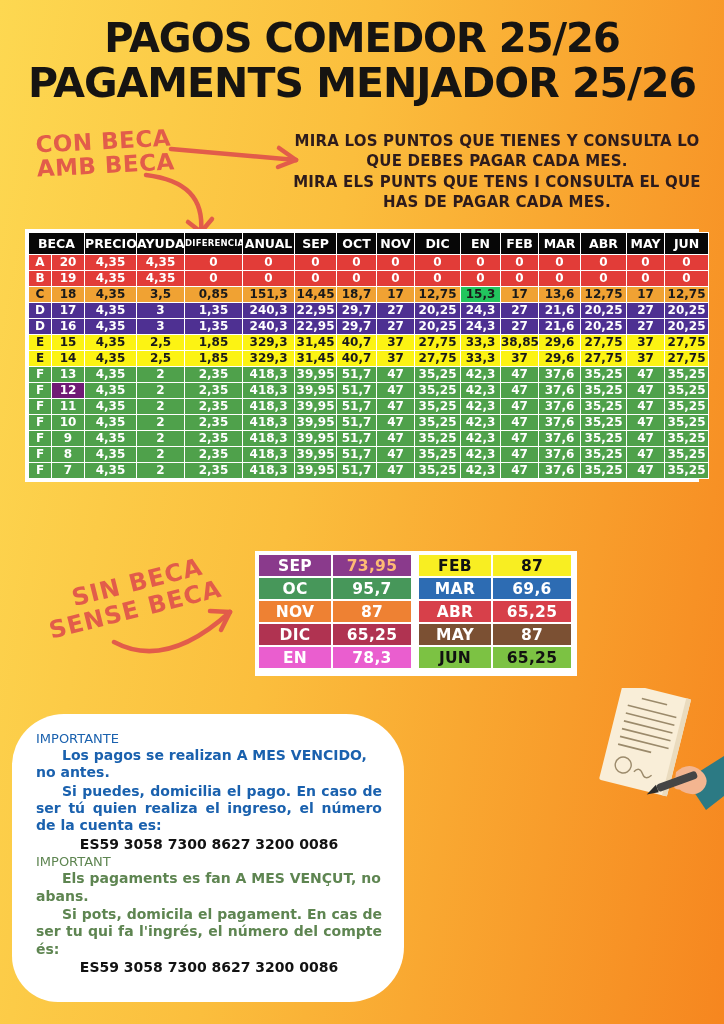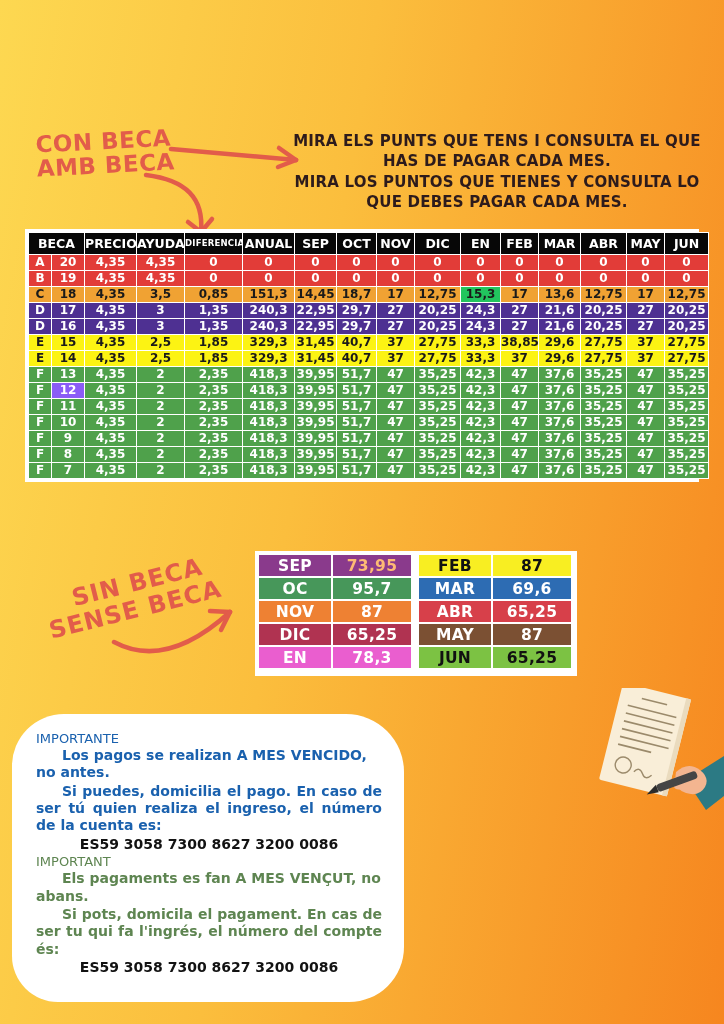--- a/index.html
+++ b/index.html
@@ -87,41 +87,45 @@
   .account { color:var(--account); font-weight:bold; font-size:15px; text-align:center; margin:1px 0 2px 0; }
   .sp { margin-top:16px; }
 
   .illus { position:absolute; left:580px; top:688px; z-index:3; }
 </style>
 </head>
 <body>
 
 <div class="page">
 
+  <header class="title">
+    <div class="l1">PAGOS COMEDOR 25/26</div>
+    <div class="l2">PAGAMENTS MENJADOR 25/26</div>
+  </header>
 
   <div class="con-beca">
     <div>CON BECA</div>
     <div>AMB BECA</div>
   </div>
 
   <svg class="arrow-svg" style="left:166px; top:136px;" width="150" height="44" viewBox="0 0 150 44">
     <path d="M5,13 L130,24"></path>
     <path d="M130,24 L113,12"></path>
     <path d="M130,24 L112,31"></path>
   </svg>
 
   <svg class="arrow-svg" style="left:138px; top:166px;" width="96" height="80" viewBox="0 0 96 80">
     <path d="M8,9 C 48,14 66,32 63,66"></path>
     <path d="M63,66 L50,56"></path>
     <path d="M63,66 L74,53"></path>
   </svg>
 
   <div class="instructions">
+    <p>MIRA LOS PUNTOS QUE TIENES Y CONSULTA LO QUE DEBES PAGAR CADA MES.</p>
     <p>MIRA ELS PUNTS QUE TENS I CONSULTA EL QUE HAS DE PAGAR CADA MES.</p>
-    <p>MIRA LOS PUNTOS QUE TIENES Y CONSULTA LO QUE DEBES PAGAR CADA MES.</p>
   </div>
 
   <div class="main-table-panel">
     <table class="main-table">
       <colgroup>
         <col style="width:23px">
           <col style="width:33px">
           <col style="width:52px">
           <col style="width:48px">
         <col style="width:58px">
@@ -296,21 +300,21 @@
             <td style="background: rgb(79, 161, 75); color: rgb(255, 255, 255);">35,25</td>
             <td style="background: rgb(79, 161, 75); color: rgb(255, 255, 255);">42,3</td>
             <td style="background: rgb(79, 161, 75); color: rgb(255, 255, 255);">47</td>
             <td style="background: rgb(79, 161, 75); color: rgb(255, 255, 255);">37,6</td>
             <td style="background: rgb(79, 161, 75); color: rgb(255, 255, 255);">35,25</td>
             <td style="background: rgb(79, 161, 75); color: rgb(255, 255, 255);">47</td>
             <td style="background: rgb(79, 161, 75); color: rgb(255, 255, 255);">35,25</td>
           </tr>
           <tr>
             <td style="background: rgb(79, 161, 75); color: rgb(255, 255, 255);">F</td>
-            <td style="background: #8b5cf6; color: rgb(255, 255, 255);">12</td>
+            <td style="background: #701a75; color: rgb(255, 255, 255);">12</td>
             <td style="background: rgb(79, 161, 75); color: rgb(255, 255, 255);">4,35</td>
             <td style="background: rgb(79, 161, 75); color: rgb(255, 255, 255);">2</td>
             <td style="background: rgb(79, 161, 75); color: rgb(255, 255, 255);">2,35</td>
             <td style="background: rgb(79, 161, 75); color: rgb(255, 255, 255);">418,3</td>
             <td style="background: rgb(79, 161, 75); color: rgb(255, 255, 255);">39,95</td>
             <td style="background: rgb(79, 161, 75); color: rgb(255, 255, 255);">51,7</td>
             <td style="background: rgb(79, 161, 75); color: rgb(255, 255, 255);">47</td>
             <td style="background: rgb(79, 161, 75); color: rgb(255, 255, 255);">35,25</td>
             <td style="background: rgb(79, 161, 75); color: rgb(255, 255, 255);">42,3</td>
             <td style="background: rgb(79, 161, 75); color: rgb(255, 255, 255);">47</td>

